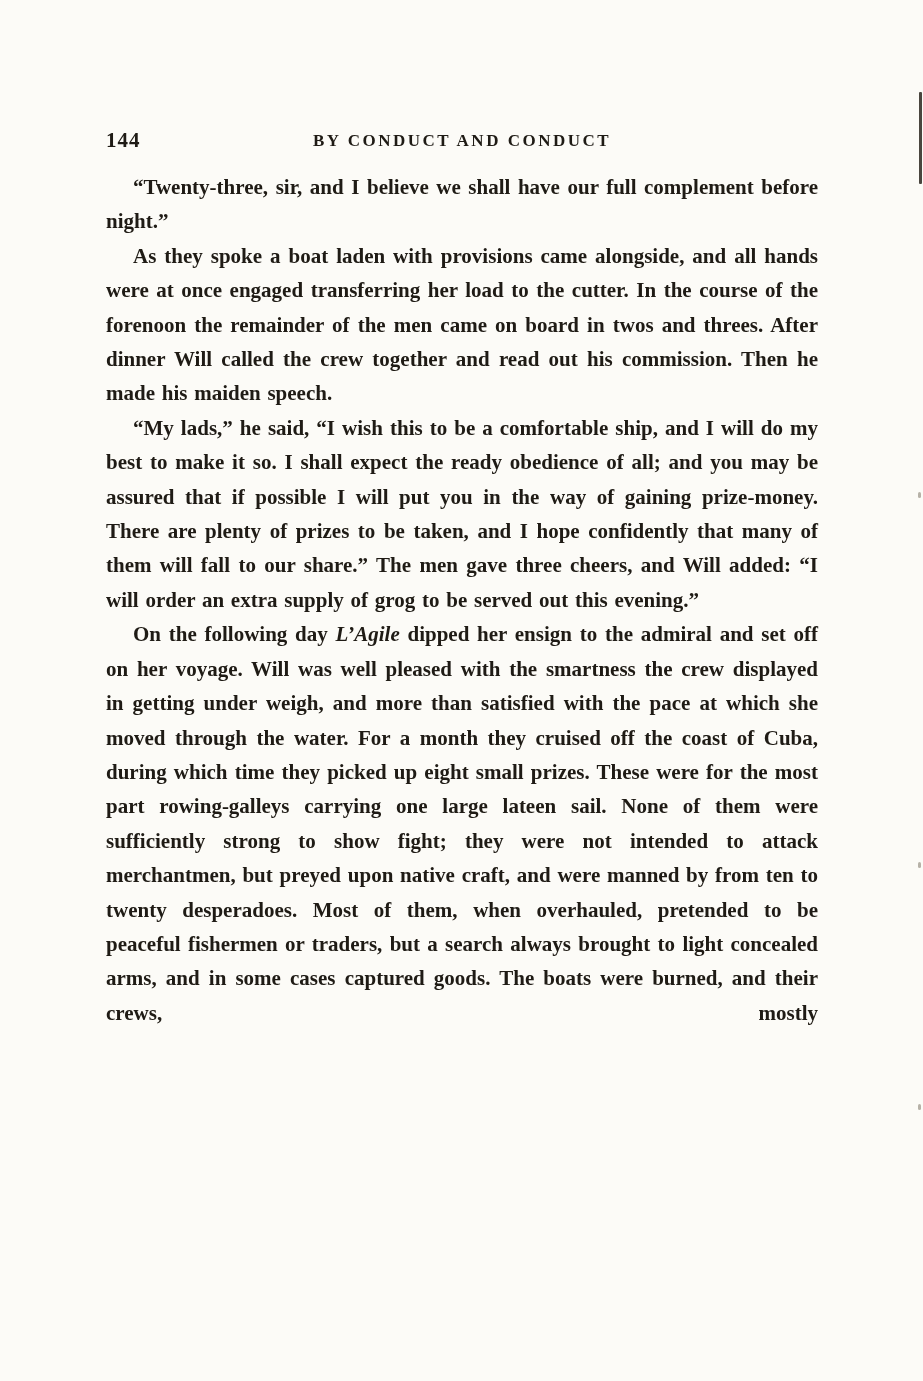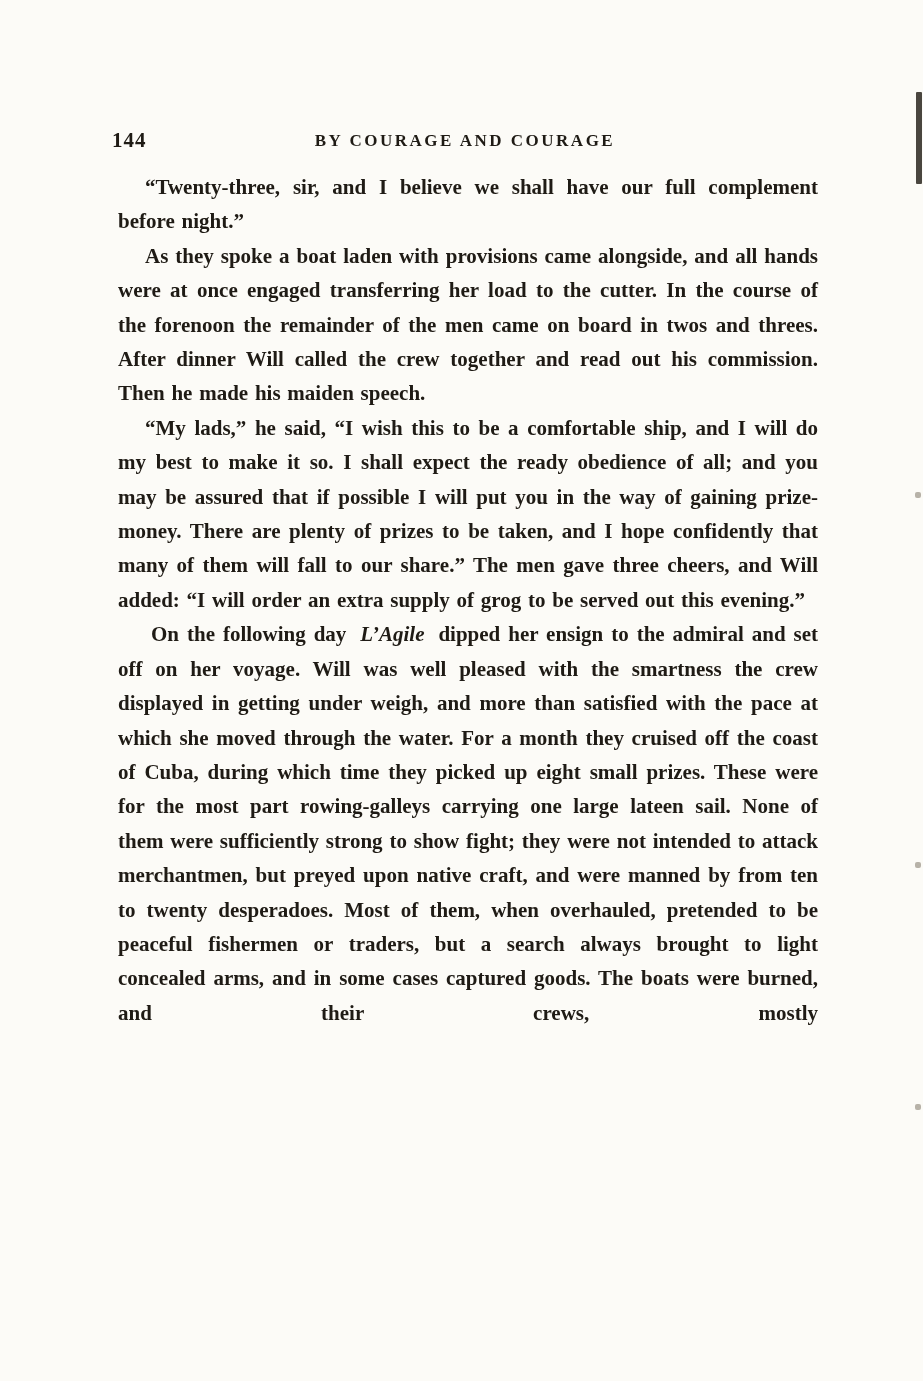--- a/index.html
+++ b/index.html
@@ -1,15 +1,15 @@
 <!DOCTYPE html>
 <html><head>
 <meta charset="utf-8">
 <style>
-  * { box-sizing: border-box; padding-left: 6px; }
+  * { box-sizing: border-box; }
   html, body { margin: 0; padding: 0; }
   body {
     background: #efede8;
     font-family: "Liberation Serif", "DejaVu Serif", serif;
   }
   .page {
     position: relative;
     width: 923px;
     height: 1381px;
     margin: 0 auto;
@@ -88,21 +88,21 @@
 
 <div class="page">
 
   <div class="scan-line"></div>
   <div class="scan-speck speck-1"></div>
   <div class="scan-speck speck-2"></div>
   <div class="scan-speck speck-3"></div>
 
   <div class="header">
     <span class="page-number">144</span>
-    <span class="running-title">BY COURAGE AND COURAGE</span>
+    <span class="running-title">BY CONDUCT AND CONDUCT</span>
   </div>
 
   <div class="text-block">
     <p>“Twenty-three, sir, and I believe we shall have our full complement before night.”</p>
     <p>As they spoke a boat laden with provisions came alongside, and all hands were at once engaged transferring her load to the cutter. In the course of the forenoon the remainder of the men came on board in twos and threes. After dinner Will called the crew together and read out his commission. Then he made his maiden speech.</p>
     <p>“My lads,” he said, “I wish this to be a comfortable ship, and I will do my best to make it so. I shall expect the ready obedience of all; and you may be assured that if possible I will put you in the way of gaining prize-money. There are plenty of prizes to be taken, and I hope confidently that many of them will fall to our share.” The men gave three cheers, and Will added: “I will order an extra supply of grog to be served out this evening.”</p>
     <p class="fill-last"><span>On the following day </span><span class="ship-name">L’Agile</span><span> dipped her ensign to the admiral and set off on her voyage. Will was well pleased with the smartness the crew displayed in getting under weigh, and more than satisfied with the pace at which she moved through the water. For a month they cruised off the coast of Cuba, during which time they picked up eight small prizes. These were for the most part rowing-galleys carrying one large lateen sail. None of them were sufficiently strong to show fight; they were not intended to attack merchantmen, but preyed upon native craft, and were manned by from ten to twenty desperadoes. Most of them, when overhauled, pretended to be peaceful fishermen or traders, but a search always brought to light concealed arms, and in some cases captured goods. The boats were burned, and their crews, mostly</span></p>
   </div>
 
 </div>

